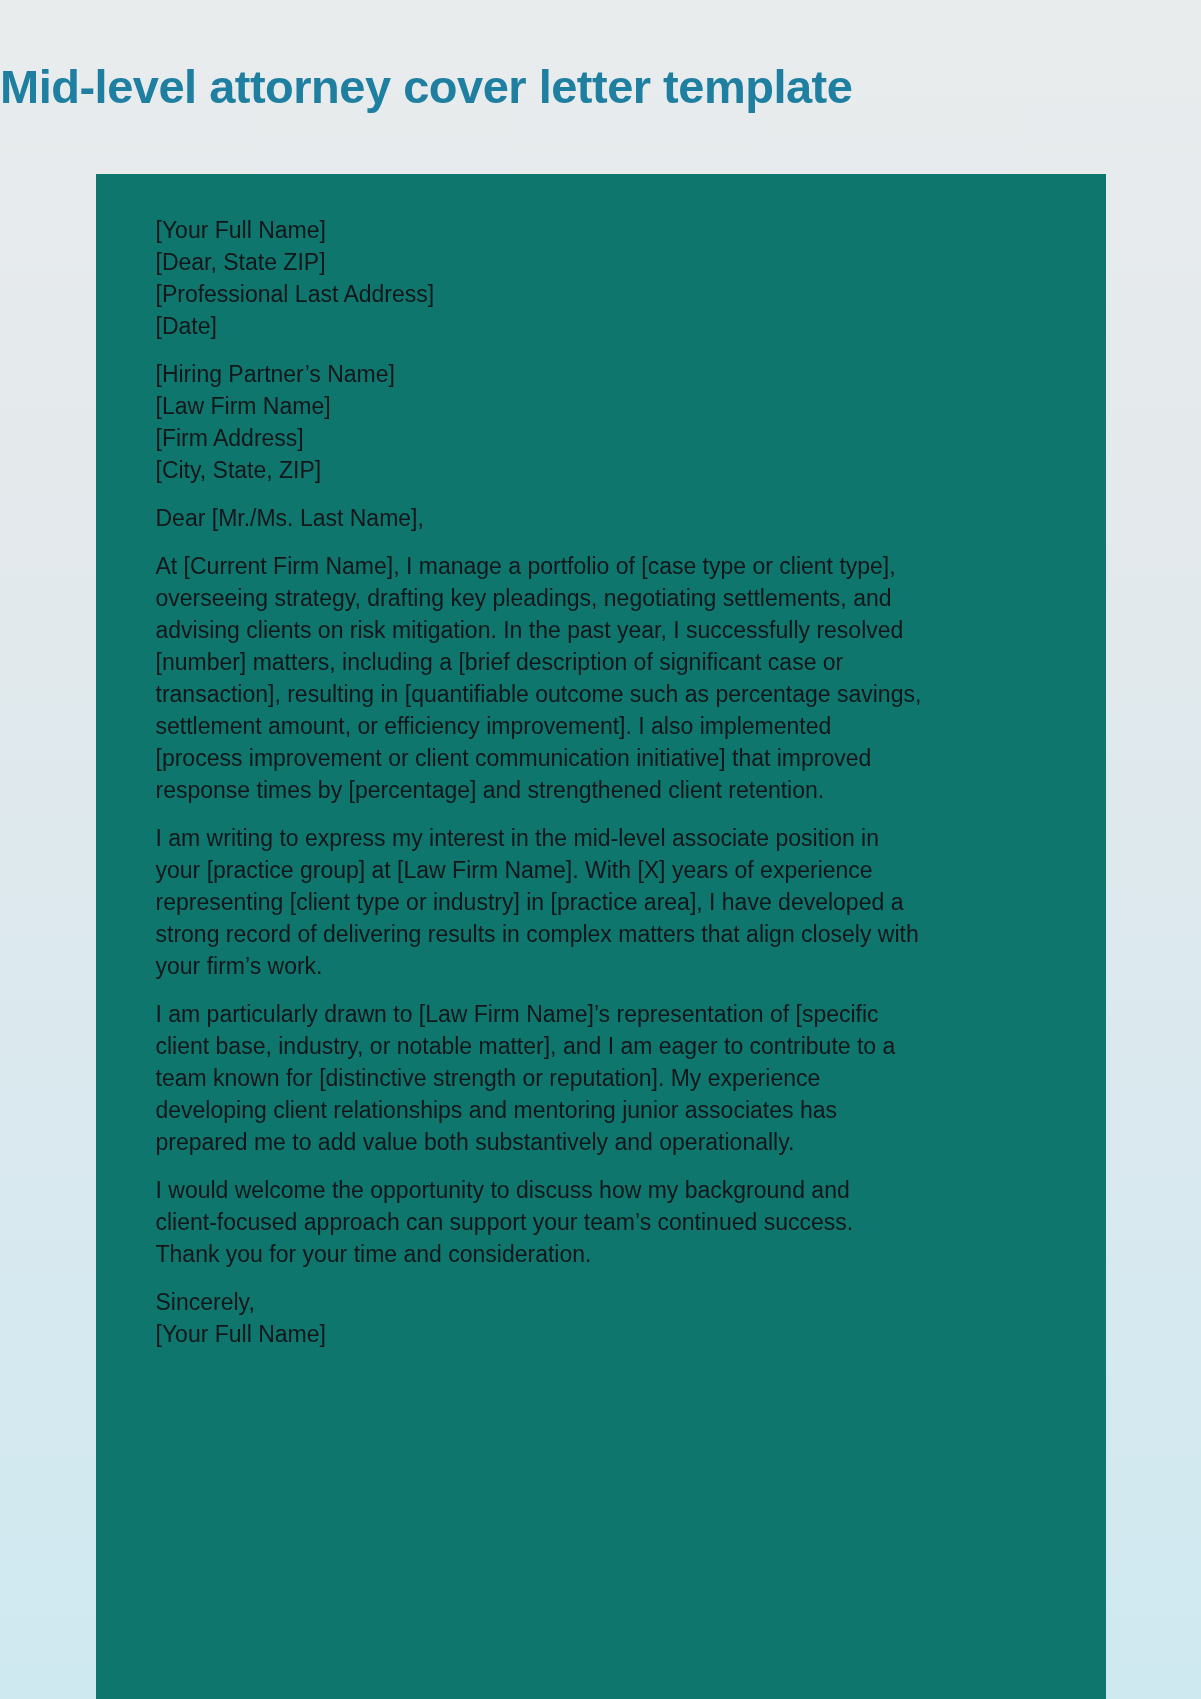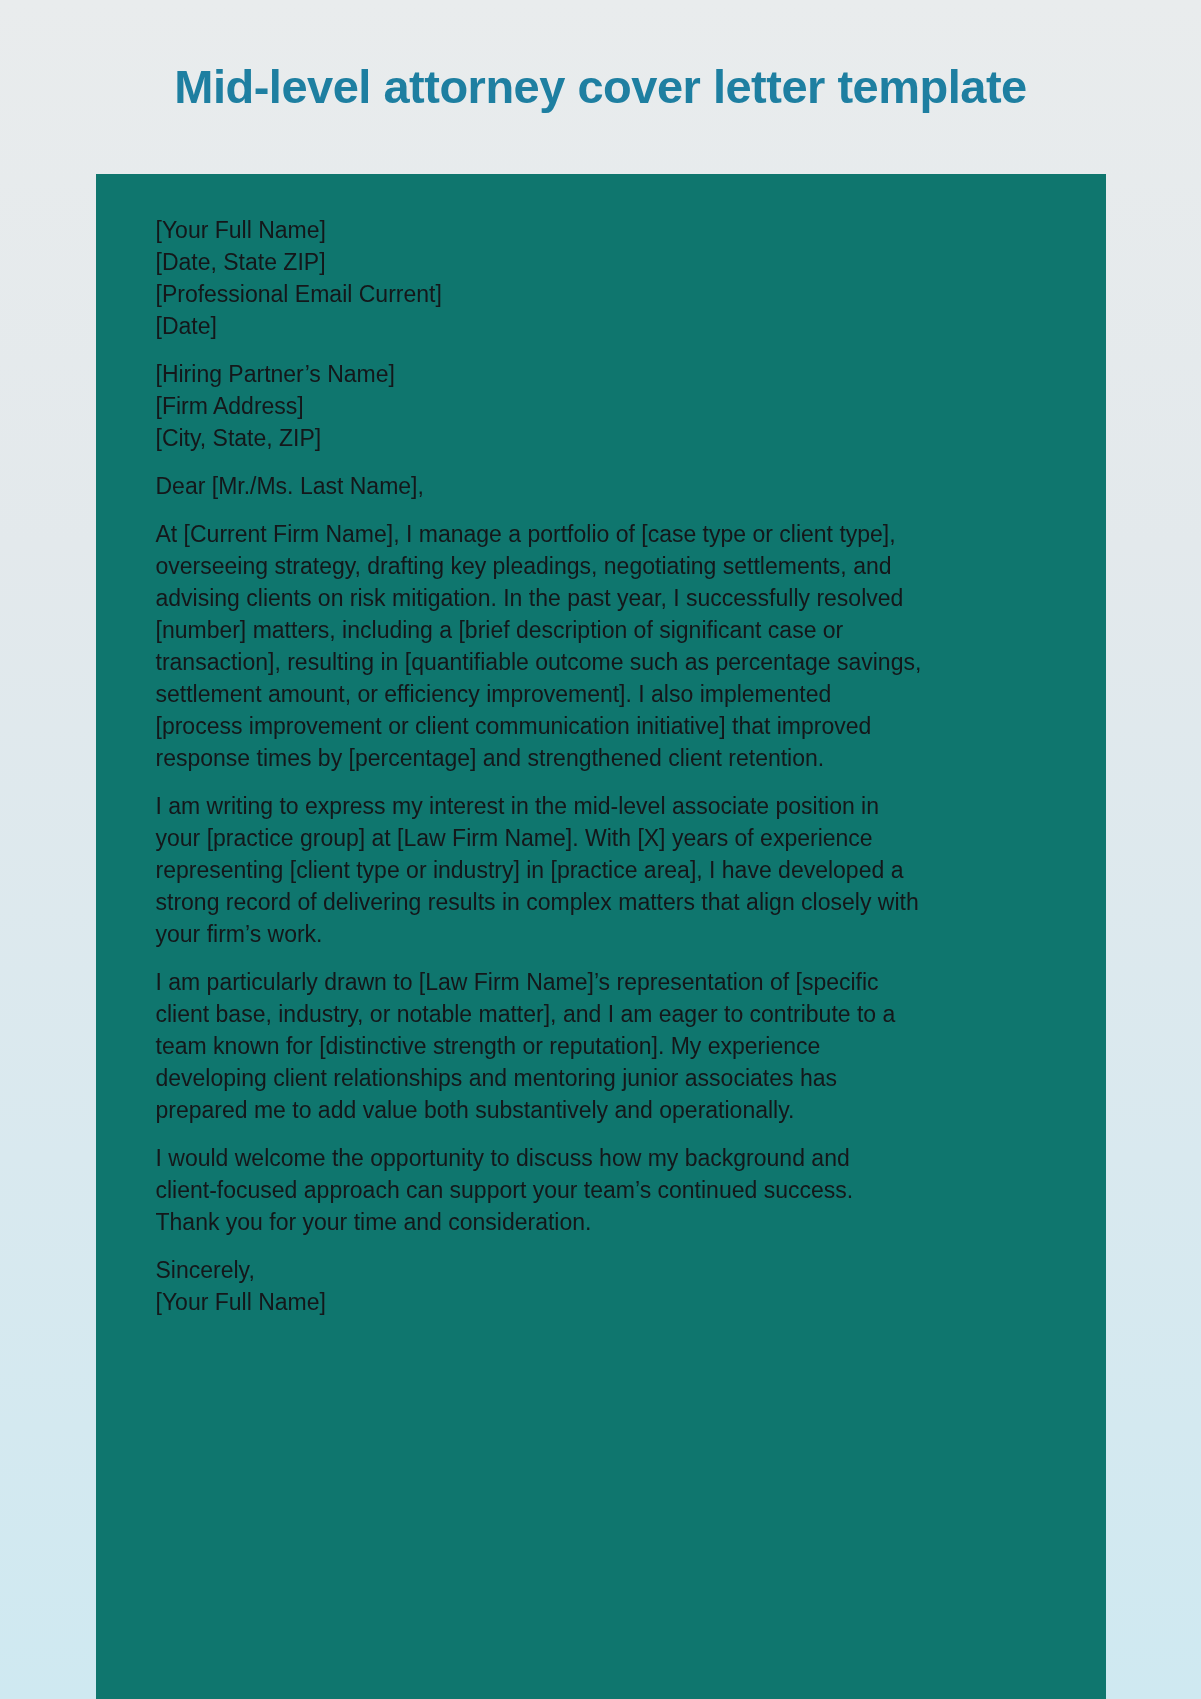--- a/index.html
+++ b/index.html
@@ -5,21 +5,21 @@
   html, body { margin: 0; padding: 0; }
   body {
     width: 1201px;
     height: 1699px;
     background: linear-gradient(180deg, #e9eced 0%, #e3e9ec 32%, #d9e9ef 68%, #cfe9f1 100%);
     font-family: "Liberation Sans", "DejaVu Sans", sans-serif;
     overflow: hidden;
   }
   .page-title {
     margin: 57px 0 0 0;
-    text-align: center;
+    text-align: left;
     font-size: 47px;
     line-height: 60px;
     font-weight: 600;
     letter-spacing: -0.5px;
     color: #1e7fa1;
   }
   .letter-card {
     box-sizing: border-box;
     width: 1010px;
     height: 1636px;
@@ -40,27 +40,28 @@
 <body>
 
 <div>
   <h1 class="page-title">Mid-level attorney cover letter template</h1>
 
   <div class="letter-card">
     <div class="letter">
 
       <div class="block">
         <div>[Your Full Name]</div>
-        <div>[Date, State ZIP]</div>
-        <div>[Professional Email Current]</div>
+        <div>[Dear, State ZIP]</div>
+        <div>[Professional Last Address]</div>
         <div>[Date]</div>
       </div>
 
       <div class="block">
         <div>[Hiring Partner’s Name]</div>
+        <div>[Law Firm Name]</div>
         <div>[Firm Address]</div>
         <div>[City, State, ZIP]</div>
       </div>
 
       <p class="block">Dear [Mr./Ms. Last Name],</p>
 
       <p class="block pre">At [Current Firm Name], I manage a portfolio of [case type or client type],
 overseeing strategy, drafting key pleadings, negotiating settlements, and
 advising clients on risk mitigation. In the past year, I successfully resolved
 [number] matters, including a [brief description of significant case or

